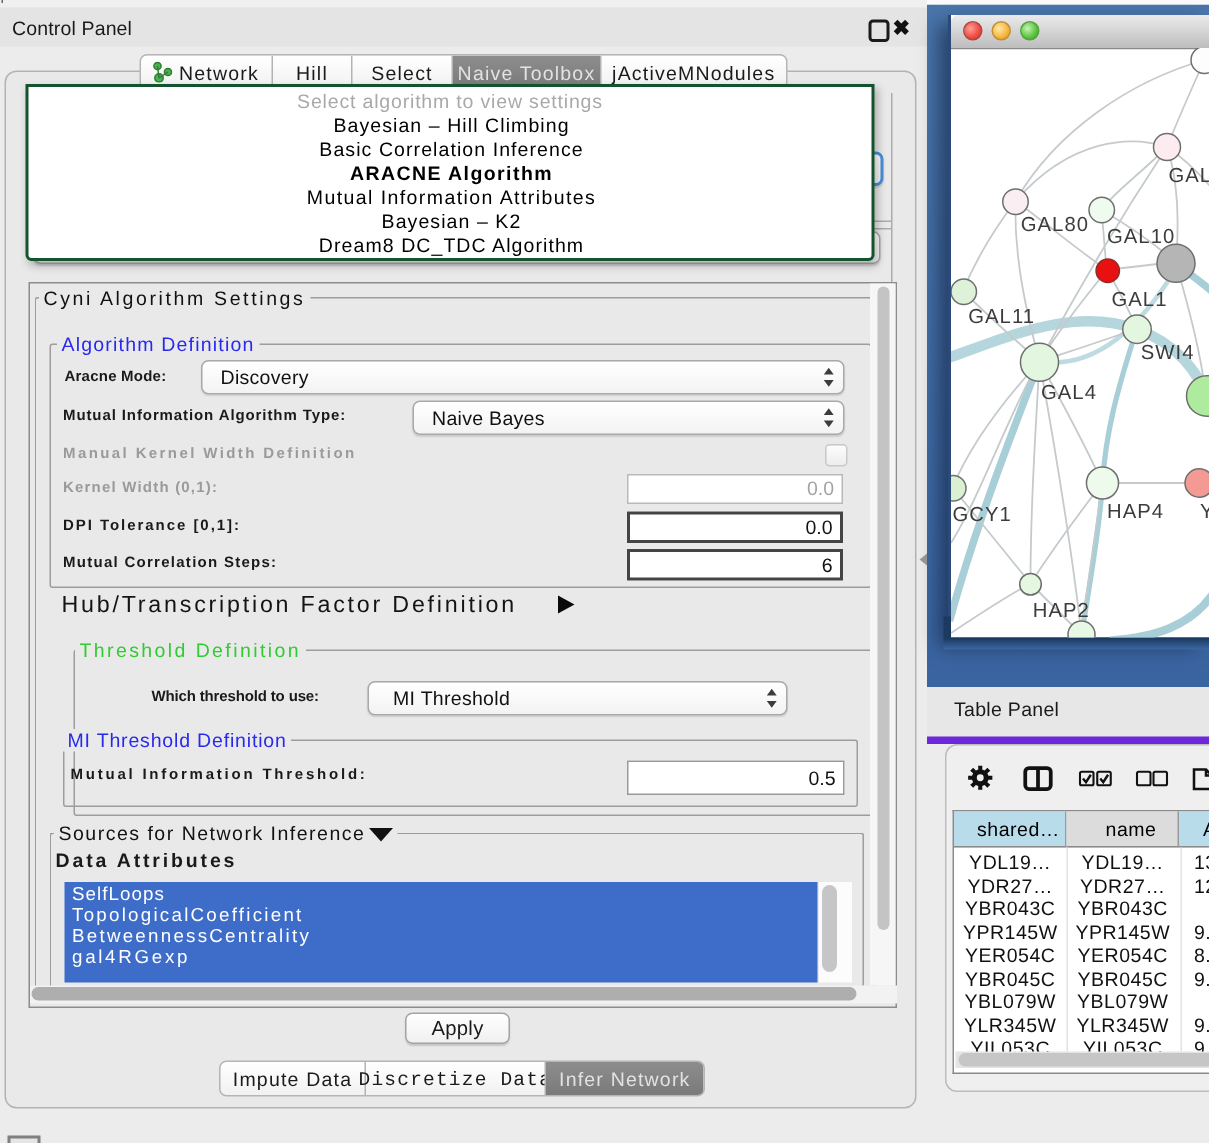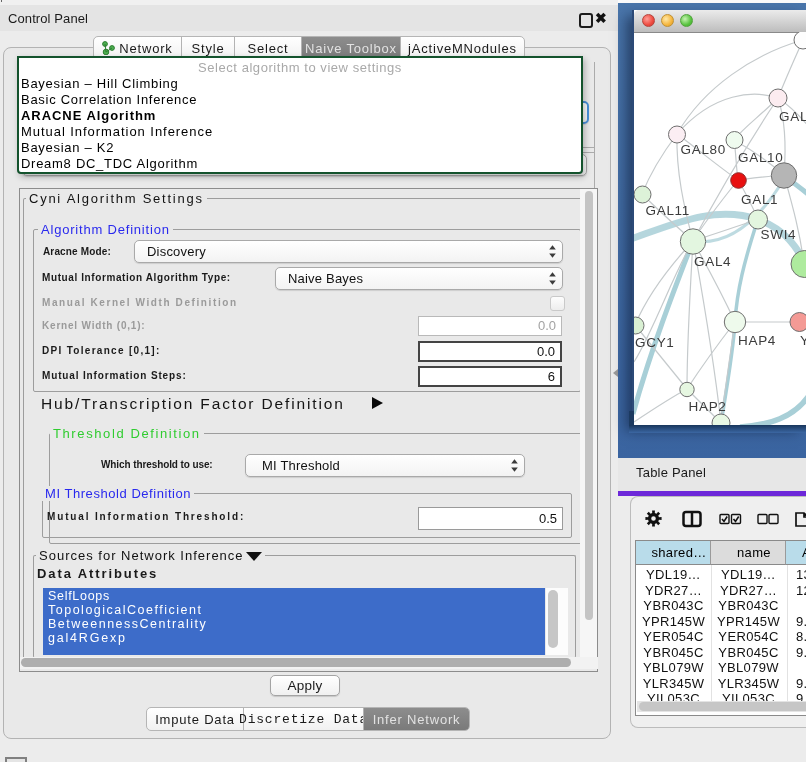--- a/index.html
+++ b/index.html
@@ -44,21 +44,21 @@
   
   #applybtn{left:270px;top:675px;width:68px;height:19px;border:1px solid #a4a4a4;
             border-radius:5px;background:linear-gradient(#ffffff,#f0f0f0);
             font-size:13.5px;letter-spacing:0.2px;color:#1a1a1a;text-align:center;line-height:19px;
             box-shadow:0 1px 1px rgba(0,0,0,0.15);}
   
   #popup{left:17px;top:56px;width:562px;height:114px;background:#fff;
          border:2px solid #14532d;border-radius:0 0 4px 4px;box-shadow:2px 3px 6px rgba(0,0,0,0.25);
          font-size:13px;color:#000;}
   #popup .hd{text-align:center;color:#a9a9a9;padding-top:2px;height:16px;letter-spacing:0.55px;}
-  #popup .it{padding-left:2px;height:16px;line-height:16px;letter-spacing:0.72px;}
+  #popup .it{padding-left:2px;height:16px;line-height:16px;letter-spacing:0.72px;text-align:center;}
   
   #rightbg{left:618px;top:0;width:188px;height:762px;background:#ececec;}
   #bluebg{left:618px;top:3px;width:188px;height:455px;
           background:linear-gradient(#4a76ab,#3a64a0);}
   #whitestrip{left:618px;top:0;width:188px;height:3px;background:#fbfbfb;}
   #macwin{left:634px;top:10px;width:172px;height:415px;background:#fff;
           box-shadow:-8px 6px 12px rgba(5,15,40,0.5);}
   #mactitle{left:634px;top:10px;width:172px;height:22px;border-radius:5px 0 0 0;
             background:linear-gradient(#ebebeb,#bdbdbd);border-bottom:1px solid #8a8a8a;}
   .tl{position:absolute;top:4px;width:13px;height:13px;border-radius:50%;}
@@ -84,21 +84,21 @@
     <span id="close-ic">✖</span>
 </div>
 <div class="abs" id="outerbox"></div>
 <div class="abs seg" id="toptabs">
   <div class="s" style="width:87px;"><svg width="13" height="14" viewBox="0 0 13 14" style="margin-right:4px;">
     <circle cx="3" cy="3" r="2.4" fill="#4caf50" stroke="#2e7d32"></circle>
     <circle cx="4" cy="11" r="2.8" fill="#4caf50" stroke="#2e7d32"></circle>
     <circle cx="10" cy="7" r="2.4" fill="#4caf50" stroke="#2e7d32"></circle>
     <path d="M3 3 L4 11 M4 11 L10 7" stroke="#2e7d32" stroke-width="1" fill="none"></path>
   </svg>Network</div>
-  <div class="s" style="width:52px;">Style</div>
+  <div class="s" style="width:52px;">Hill</div>
   <div class="s" style="width:66px;">Select</div>
   <div class="s sel" style="width:98px;">Naive Toolbox</div>
   <div class="s" style="width:123px;">jActiveMNodules</div>
 </div>
 
 <div class="abs combo" style="left:22px;top:101px;width:563px;height:19px;border:2px solid #4a90d9;"></div>
 <div class="abs combo" style="left:22px;top:154px;width:563px;height:20px;">
     <span style="position:absolute;left:16px;top:3px;color:#9a9a9a;font-size:13px;letter-spacing:0.4px;">galFiltered.sif default node</span>
   </div>
 <div class="abs" style="left:594px;top:62px;width:1px;height:126px;background:#ababab;"></div>
@@ -128,21 +128,21 @@
     <svg width="9" height="15" viewBox="0 0 9 15">
         <path d="M4.5 1.2 L7.8 5.6 H1.2 Z M4.5 13.8 L1.2 9.4 H7.8 Z" fill="#3c3c3c"></path>
       </svg>
   </div>
   <span class="lbl dis" style="left:42px;top:297px;letter-spacing:1.6px;">Manual Kernel Width Definition</span>
   <div class="abs" style="left:550px;top:296px;width:13px;height:13px;border:1px solid #c9c9c9;border-radius:3px;background:linear-gradient(#fdfdfd,#ededed);"></div>
   <span class="lbl dis" style="left:42px;top:320px;letter-spacing:0.8px;">Kernel Width (0,1):</span>
   <div class="inp" style="left:418px;top:316px;width:144px;height:20px;border:1px solid #b9b9b9;color:#a3a3a3;line-height:18px;">0.0</div>
   <span class="lbl" style="left:42px;top:345px;letter-spacing:1.3px;">DPI Tolerance [0,1]:</span>
   <div class="inp" style="left:418px;top:341px;width:144px;height:21px;border:2px solid #444;line-height:17px;">0.0</div>
-  <span class="lbl" style="left:42px;top:370px;letter-spacing:0.85px;">Mutual Information Steps:</span>
+  <span class="lbl" style="left:42px;top:370px;letter-spacing:0.85px;">Mutual Correlation Steps:</span>
   <div class="inp" style="left:418px;top:366px;width:144px;height:21px;border:2px solid #444;line-height:17px;">6</div>
   <span class="lbl" style="left:41px;top:395px;font-size:15.5px;font-weight:normal;letter-spacing:1.85px;color:#141414;">Hub/Transcription Factor Definition</span>
   <div class="abs" style="left:372px;top:397px;width:0;height:0;border-top:6.5px solid transparent;border-bottom:6.5px solid transparent;border-left:11px solid #0a0a0a;"></div>
 
   <div class="grp" style="left:33px;top:433px;width:544px;height:109px;margin-left:16px;">
     <span class="gt" style="color:#30cc30;left:0px;letter-spacing:1.6px;">Threshold Definition</span>
   </div>
   <span class="lbl" style="left:101px;top:459px;letter-spacing:-0.1px;">Which threshold to use:</span>
   <div class="combo" style="left:245px;top:454px;width:278px;">
     <span class="ct" style="left:16px;">MI Threshold</span>
@@ -172,21 +172,21 @@
   <div class="abs" style="left:585px;top:191px;width:8px;height:429px;background:#c4c4c4;border-radius:4px;"></div>
   <div class="abs" style="left:20px;top:657px;width:578px;height:12px;background:#f2f2f2;"></div>
   <div class="abs" style="left:21px;top:658px;width:550px;height:9px;background:#aeaeae;border-radius:5px;"></div>
 </div>
 
 <div class="abs" id="popup">
   <div class="hd">Select algorithm to view settings</div>
   <div class="it">Bayesian – Hill Climbing</div>
   <div class="it">Basic Correlation Inference</div>
   <div class="it" style="font-weight:bold;letter-spacing:0.95px;">ARACNE Algorithm</div>
-  <div class="it" style="letter-spacing:0.95px;">Mutual Information Inference</div>
+  <div class="it" style="letter-spacing:0.95px;">Mutual Information Attributes</div>
   <div class="it">Bayesian – K2</div>
   <div class="it">Dream8 DC_TDC Algorithm</div>
 </div>
 <div class="abs" id="applybtn">Apply</div>
 <div class="abs seg" id="bottabs">
   <div class="s" style="width:97px;">Impute Data</div>
   <div class="s" style="width:119px;font-family:Liberation Mono, monospace;">Discretize Data</div>
   <div class="s sel" style="width:106px;">Infer Network</div>
 </div>
 <div class="abs" style="left:5px;top:757px;width:18px;height:10px;border:2px solid #808080;background:#e5e5e5;"></div>

